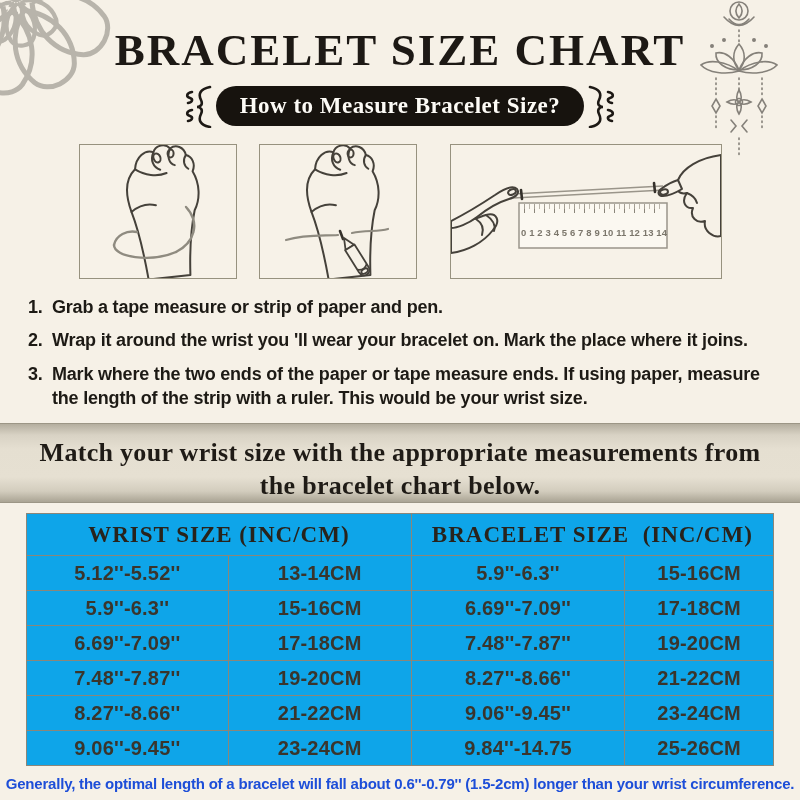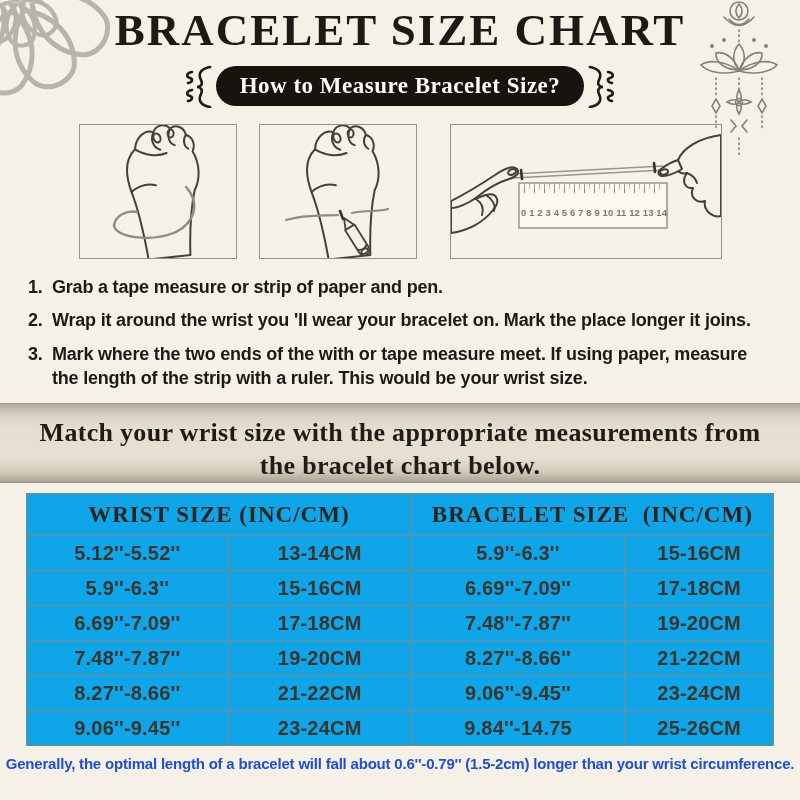--- a/index.html
+++ b/index.html
@@ -7,21 +7,21 @@
   .page {
     position:relative; width:800px; height:800px; margin:0 auto;
     background:#f6f1e7; overflow:hidden;
     font-family:"Liberation Sans", sans-serif; color:#26221b;
   }
   .deco { position:absolute; pointer-events:none; }
   .deco-mandala { top:0; left:0; }
   .deco-hanging { top:0; right:6px; }
 
   .title {
-    position:relative; margin-top:4px; text-align:center;
+    position:relative; margin-top:24px; text-align:center;
     font-family:"Liberation Serif", serif; font-weight:700;
     font-size:45px; letter-spacing:2px; color:#1d1915;
   }
   .pill-row { margin-top:8px; display:flex; justify-content:center; align-items:center; gap:1px; }
   .pill {
     background:#17130e; color:#fdfbf6; border-radius:24px;
     padding:7px 24px; font-family:"Liberation Serif", serif;
     font-weight:700; font-size:23px; letter-spacing:0.5px; white-space:nowrap;
   }
 
@@ -241,25 +241,25 @@
     </div>
   </div>
 
   <ol class="steps">
     <li class="step">
       <span class="step-num">1.</span>
       <span class="step-text">Grab a tape measure or strip of paper and pen.</span>
     </li>
     <li class="step">
       <span class="step-num">2.</span>
-      <span class="step-text">Wrap it around the wrist you 'll wear your bracelet on. Mark the place longer it joins.</span>
+      <span class="step-text">Wrap it around the wrist you 'll wear your bracelet on. Mark the place where it joins.</span>
     </li>
     <li class="step">
       <span class="step-num">3.</span>
-      <span class="step-text">Mark where the two ends of the with or tape measure meet. If using paper, measure the length of the strip with a ruler. This would be your wrist size.</span>
+      <span class="step-text">Mark where the two ends of the paper or tape measure ends. If using paper, measure the length of the strip with a ruler. This would be your wrist size.</span>
     </li>
   </ol>
 
   <div class="banner">
     <div class="banner-text">Match your wrist size with the appropriate measurements from the bracelet chart below.</div>
   </div>
 
   <table class="size-table">
     <colgroup>
       <col style="width:27%">

